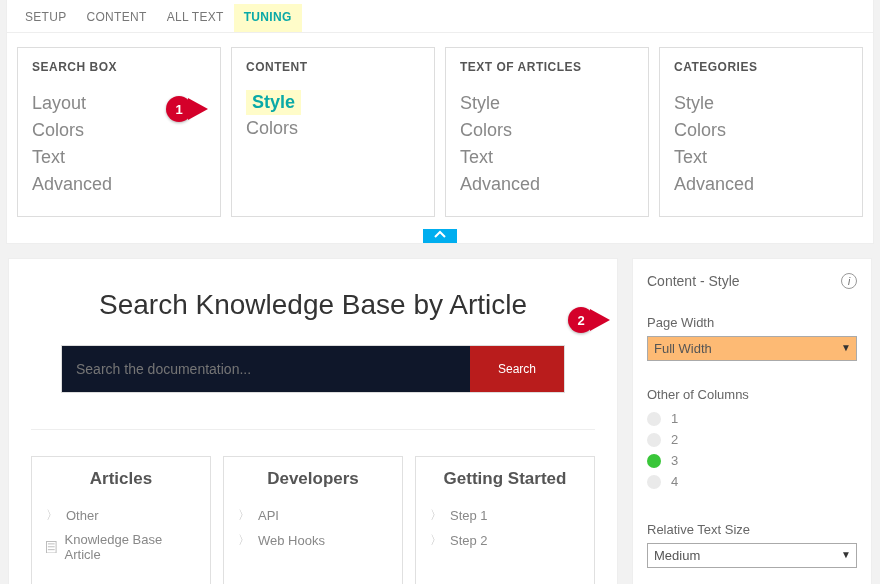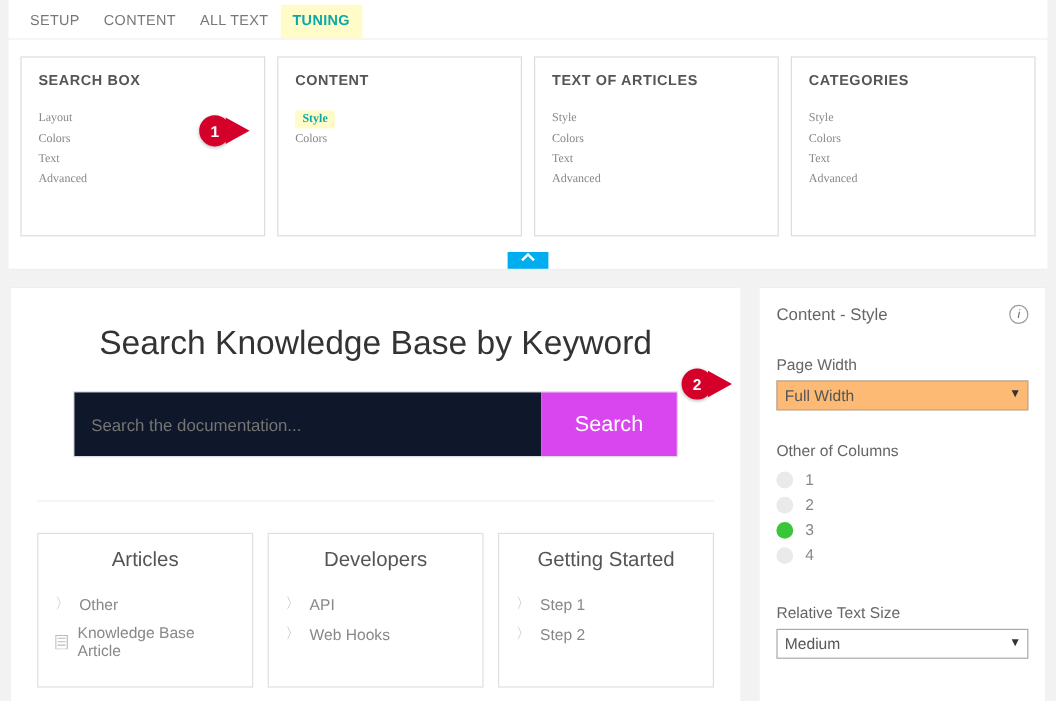--- a/index.html
+++ b/index.html
@@ -4,35 +4,35 @@
 <style>
   * { box-sizing: border-box; margin: 0; padding: 0; }
   body { font-family: "Segoe UI", Arial, sans-serif; background: #f2f2f2; color: #444; font-size: 13px; width: 880px; }
   .top-panel { background: #fff; margin: 0 6px; border: 1px solid #eee; border-top: none; }
   .tab-row { display: flex; border-bottom: 1px solid #eee; padding: 4px 8px 0 8px; }
   .tab { padding: 6px 10px 8px 10px; font-size: 12px; color: #777; cursor: pointer; letter-spacing: .3px; }
   .tab.active { background: #fffcc9; color: #0aa9a7; font-weight: 700; }
   .cards-row { display: flex; gap: 10px; padding: 14px 10px 10px 10px; }
   .card { flex: 1; border: 1px solid #ddd; background: #fff; padding: 12px 14px 18px 14px; min-height: 150px; }
   .card-title { font-size: 12px; font-weight: 600; color: #555; letter-spacing: .5px; margin-bottom: 16px; }
-  .card-item { font-size: 10px; color: #888; padding: 3px 0; cursor: pointer; font-family: Liberation Serif, serif; }
+  .card-item { font-size: 18px; color: #888; padding: 3px 0; cursor: pointer; }
   .card-item.selected { background: #fffcc9; color: #0aa9a7; font-weight: 600; display: inline-block; padding: 2px 6px; }
   .collapse-bar { text-align: center; margin-top: -1px; }
   .collapse-btn { display: inline-block; width: 34px; height: 14px; background: #00aeef; color: #fff; font-size: 10px; line-height: 12px; cursor: pointer; text-align:center; }
   .collapse-btn svg { width: 12px; height: 10px; vertical-align: middle; }
   .lower { display: flex; gap: 14px; padding: 14px 8px; align-items: flex-start; }
   .preview { flex: 1; background: #fff; padding: 30px 22px 20px 22px; border: 1px solid #eee; min-height: 350px; }
   .kb-title { font-size: 28px; font-weight: 300; color: #333; text-align: center; margin-bottom: 24px; }
   .search-wrap { display: flex; margin: 0 30px; border: 1px solid #ddd; }
   .search-input { flex: 1; padding: 12px 14px; border: none; font-size: 14px; color: #bbb; background: #0f172a; }
-  .search-btn { background: #d946ef; color: #fff; border: none; padding: 16px 28px; font-size: 18px; cursor: pointer; }
+  .search-btn { background: #b91c1c; color: #fff; border: none; padding: 16px 28px; font-size: 12px; cursor: pointer; }
   .divider { border: none; border-top: 1px solid #eee; margin: 36px 0 26px 0; }
   .cols { display: flex; gap: 12px; }
   .col { flex: 1; border: 1px solid #e0e0e0; padding: 12px 14px 18px 14px; }
-  .col-title { font-size: 17px; font-weight: 400; color: #555; text-align: center; margin-bottom: 14px; }
+  .col-title { font-size: 17px; font-weight: 700; color: #555; text-align: center; margin-bottom: 14px; }
   .row-item { display: flex; align-items: center; gap: 8px; color: #888; font-size: 13px; padding: 4px 0; cursor: pointer; }
   .chev { color: #bbb; font-size: 12px; }
   .doc-icon { width: 11px; height: 13px; display: inline-block; }
   .settings { width: 240px; background: #fff; border: 1px solid #eee; padding: 14px 14px 20px 14px; }
   .settings-header { display: flex; justify-content: space-between; align-items: center; color: #666; font-size: 14px; margin-bottom: 26px; }
   .info-icon { width: 16px; height: 16px; border: 1px solid #999; border-radius: 50%; display: inline-flex; align-items: center; justify-content: center; font-size: 10px; color: #666; font-style: italic; cursor: pointer; }
   .field-label { font-size: 13px; color: #666; margin-bottom: 6px; }
   .select-wrap { position: relative; margin-bottom: 26px; }
   .select { width: 100%; border: 1px solid #aaa; padding: 4px 6px; font-size: 13px; color: #555; background: #fff; appearance: none; -webkit-appearance: none; }
   .select-arrow { position: absolute; right: 6px; top: 6px; font-size: 10px; color: #333; pointer-events:none; }
@@ -92,21 +92,21 @@
       <span class="collapse-btn">
         <svg viewBox="0 0 12 8">
             <path d="M1 6 L6 1 L11 6" stroke="#fff" stroke-width="2" fill="none"></path>
           </svg>
       </span>
     </div>
   </div>
 
   <div class="lower">
     <div class="preview">
-      <div class="kb-title">Search Knowledge Base by Keyword</div>
+      <div class="kb-title">Search Knowledge Base by Article</div>
       <div class="search-wrap">
         <input class="search-input" placeholder="Search the documentation..." style="">
         <button class="search-btn">Search</button>
       </div>
       <hr class="divider">
       <div class="cols">
         <div class="col">
           <div class="col-title">Articles</div>
           <div class="row-item">
               <span class="chev">〉</span>

